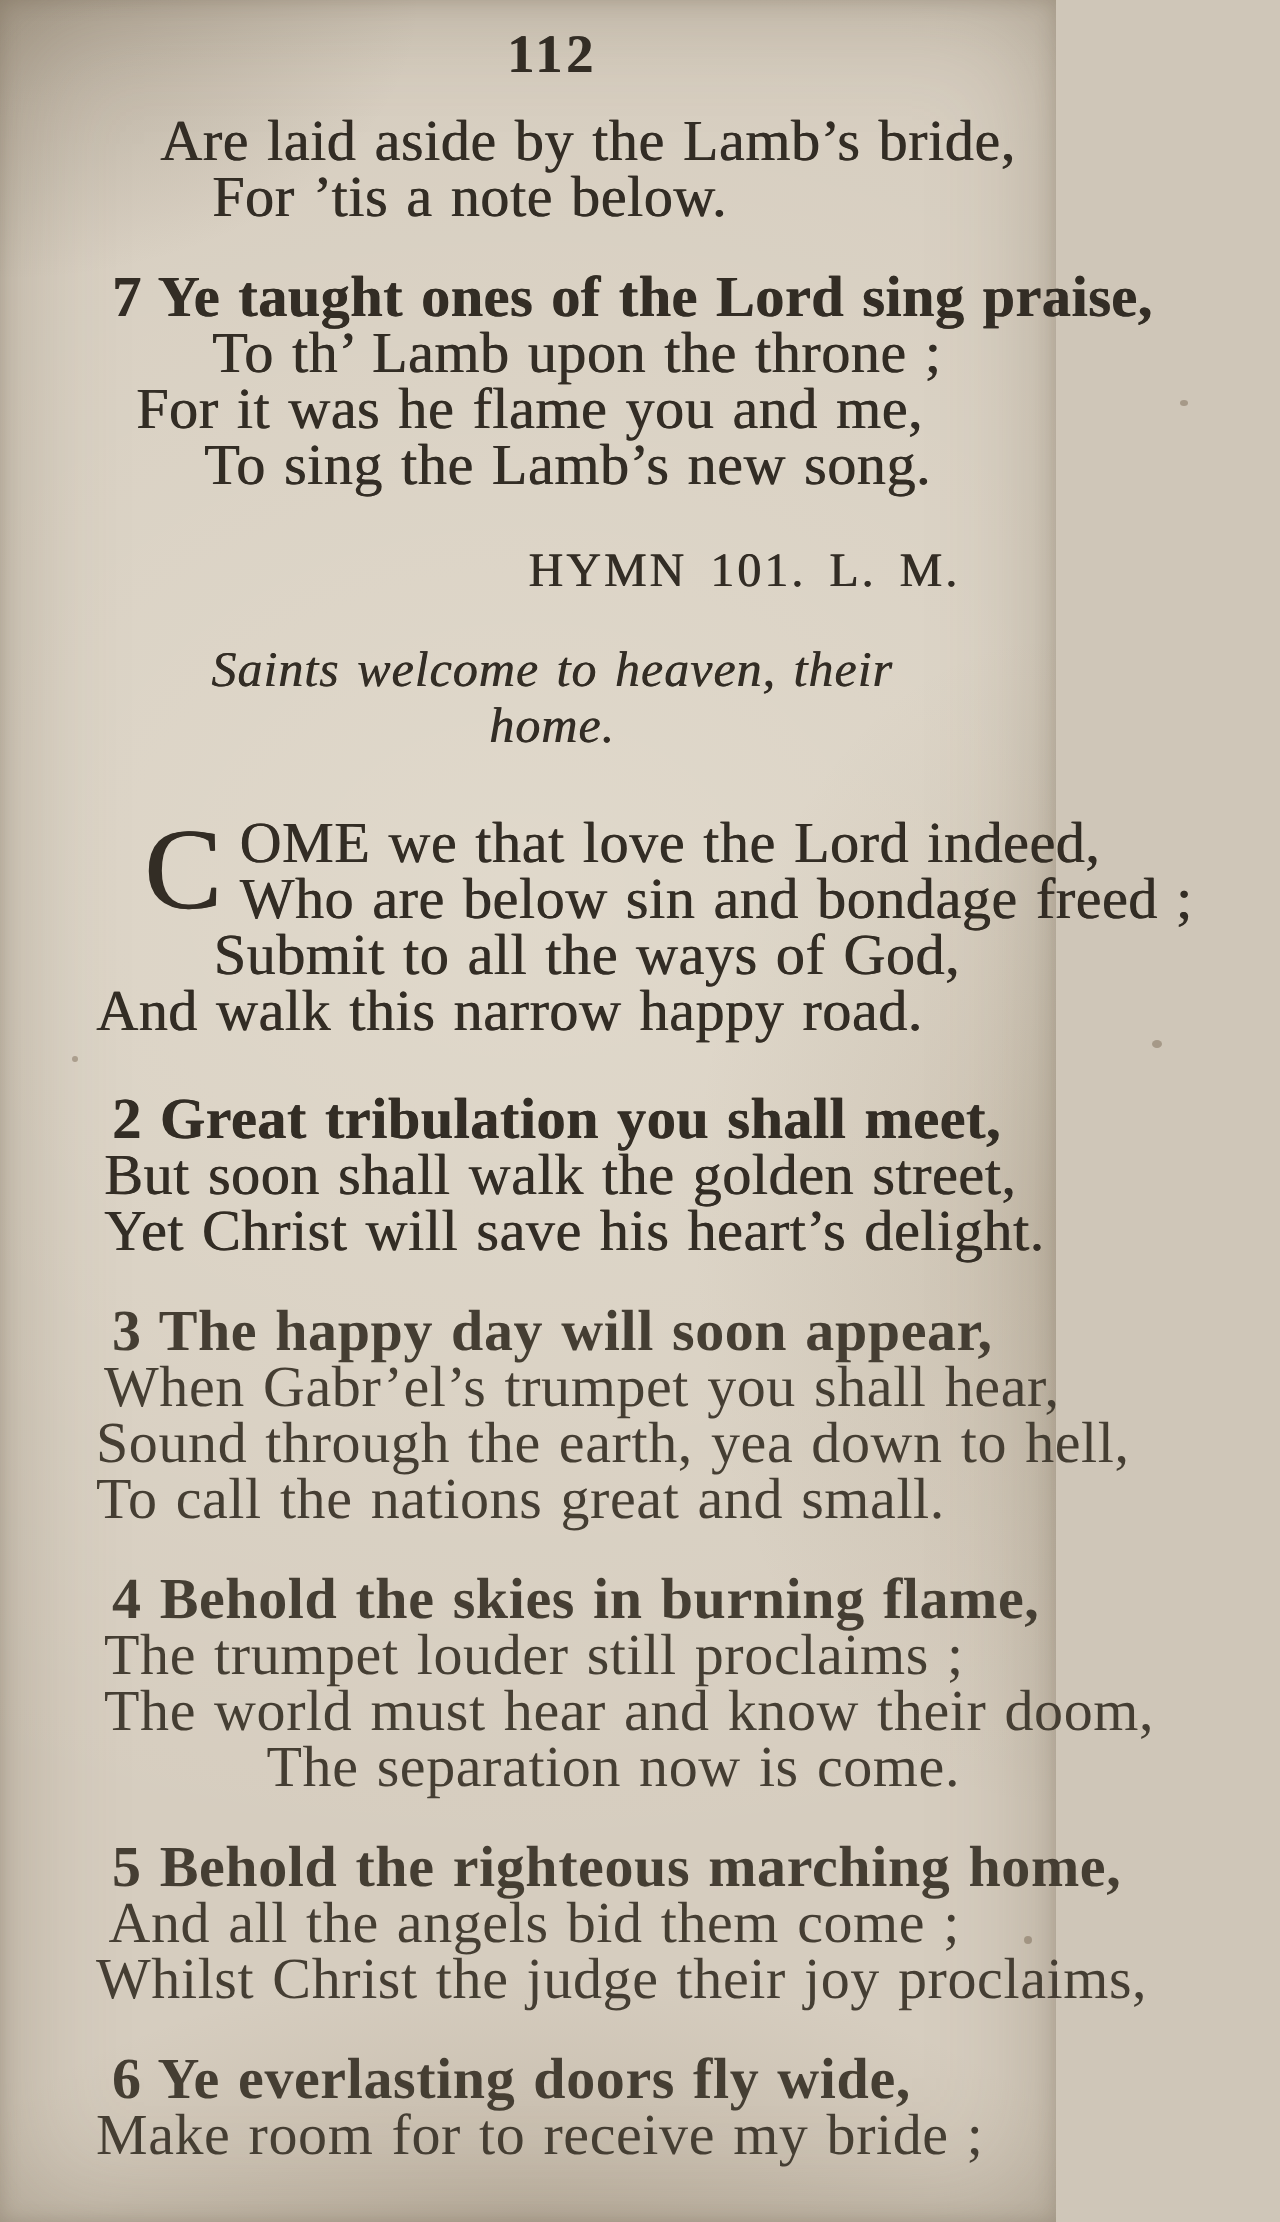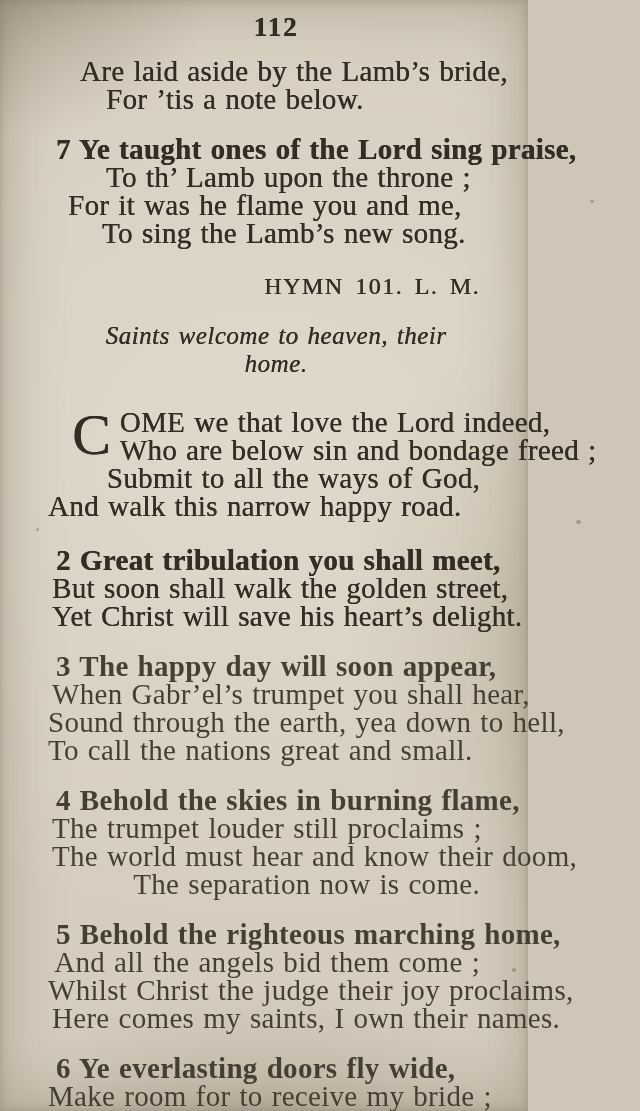--- a/index.html
+++ b/index.html
@@ -138,21 +138,20 @@
     <div class="line out16">4 Behold the skies in burning flame,</div>
     <div class="line out20">The trumpet louder still proclaims ;</div>
     <div class="line out20">The world must hear and know their doom,</div>
     <div class="line out20">The separation now is come.</div>
   </div>
 
   <div class="stanza faded">
     <div class="line out16">5 Behold the righteous marching home,</div>
     <div class="line out20">And all the angels bid them come ;</div>
     <div class="line out24">Whilst Christ the judge their joy proclaims,</div>
-    <div class="line out20">Here comes my saints, I own their names.</div>
   </div>
 
   <div class="stanza faded">
     <div class="line out16">6 Ye everlasting doors fly wide,</div>
     <div class="line out24">Make room for to receive my bride ;</div>
   </div>
 
 </div>
 
 </body></html>

